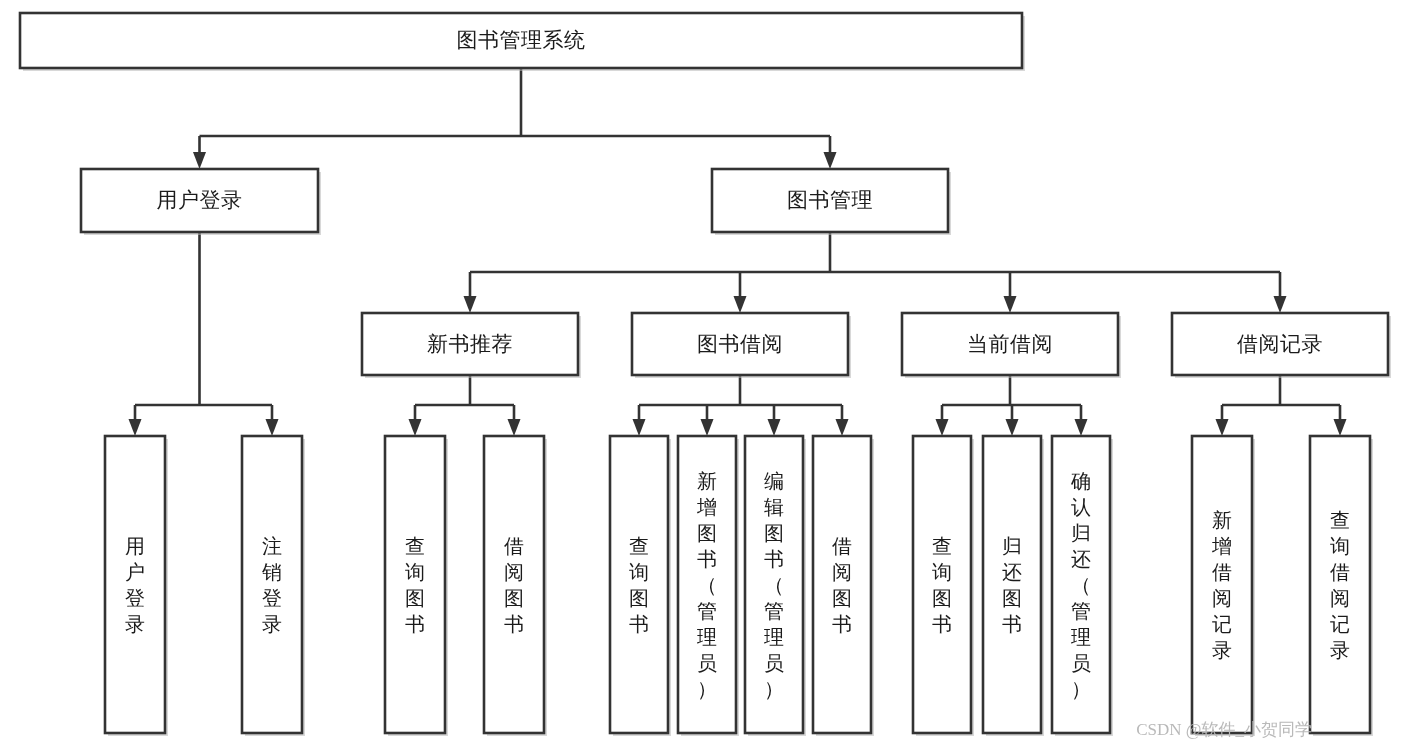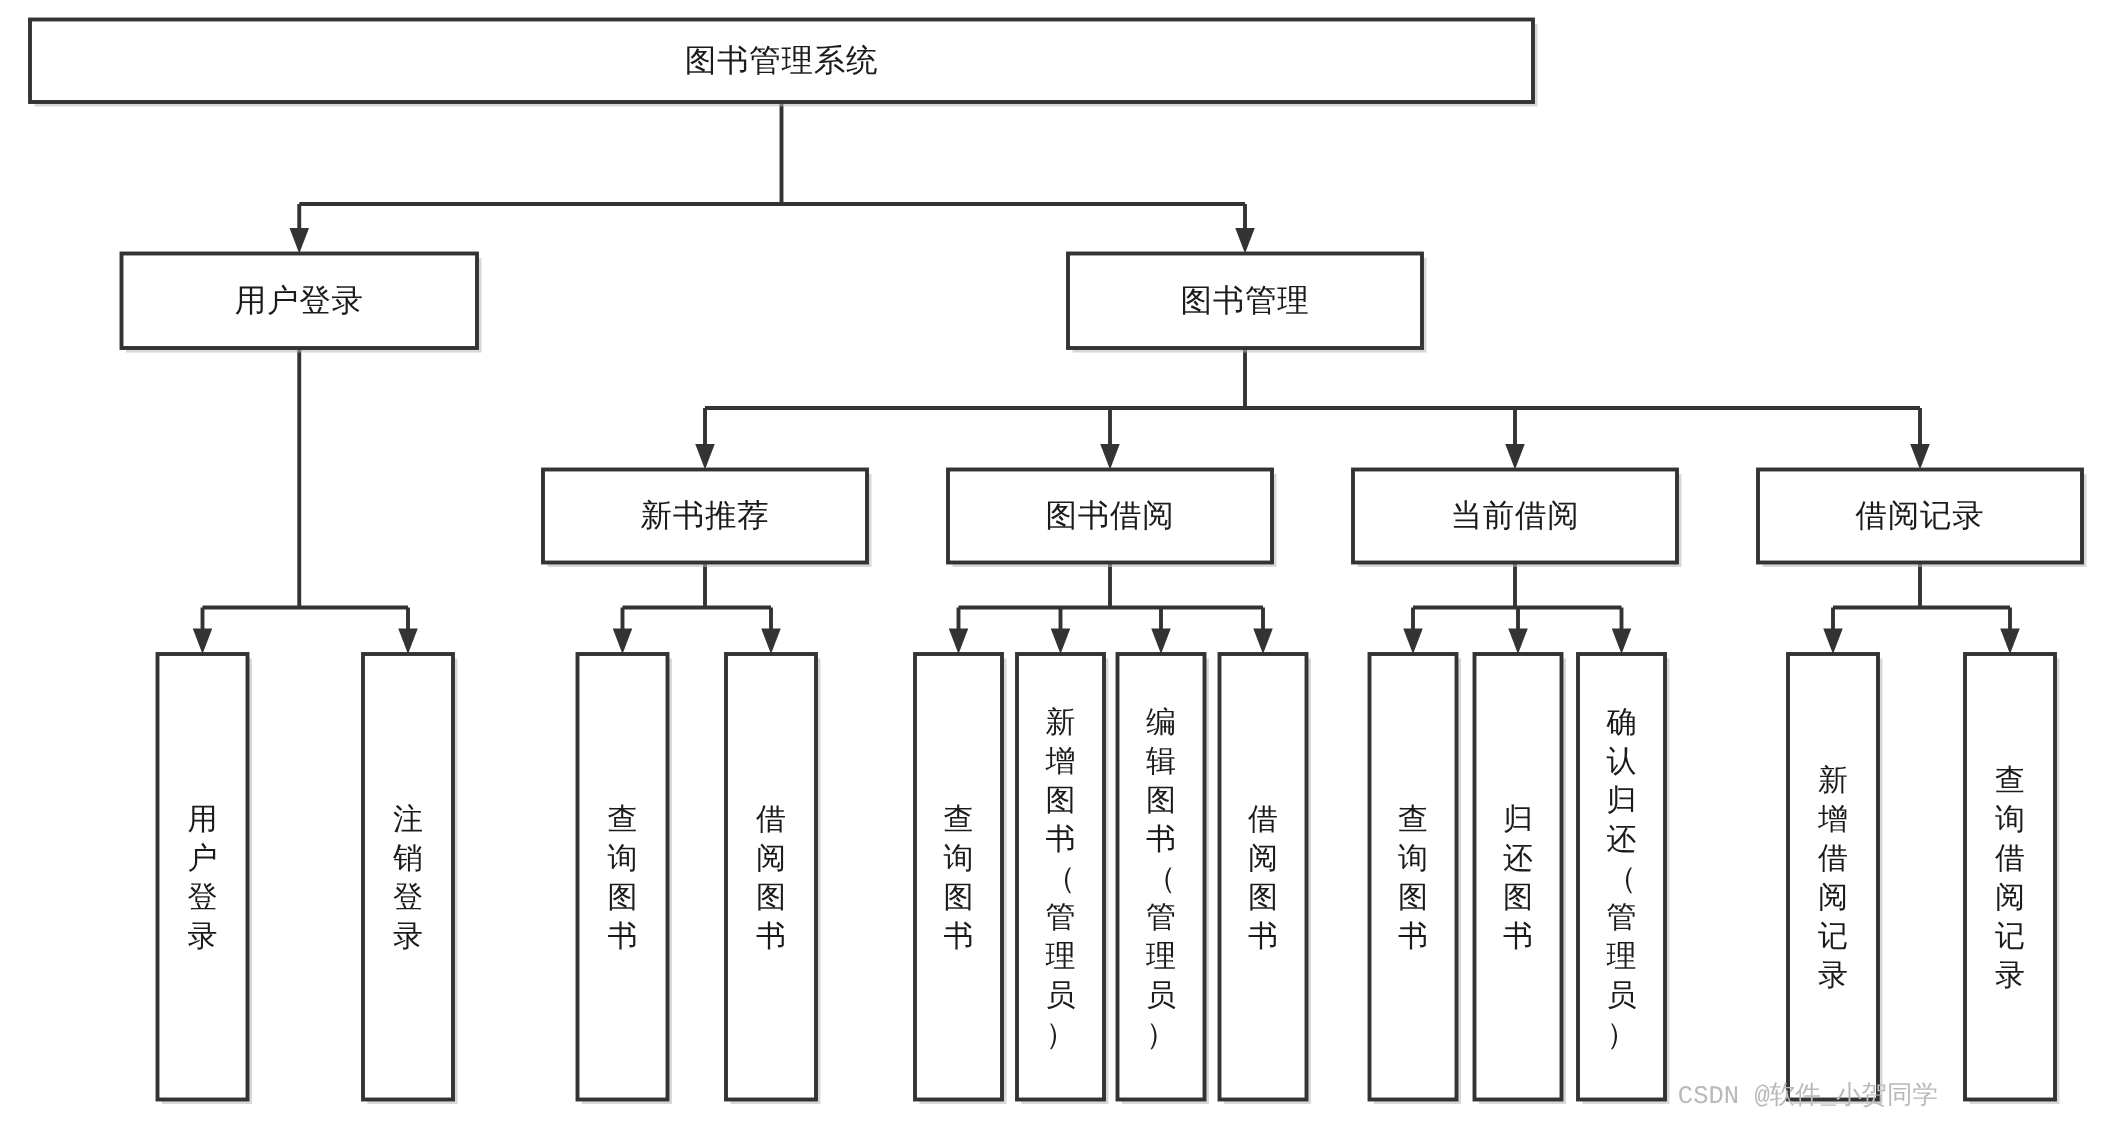--- a/index.html
+++ b/index.html
@@ -12,20 +12,21 @@
     width: 1405px;
     height: 747px;
     font-family: "Liberation Sans", "DejaVu Sans", sans-serif;
     overflow: hidden;
     position: relative;
   }
   #diagram-root {
     position: relative;
     width: 1304px;
     height: 747px;
+    padding-left: 20px;
   }
   svg#tree-svg {
     position: absolute;
     left: 0;
     top: 0;
     width: 1405px;
     height: 747px;
     display: block;
   }
   .node-box {
@@ -59,21 +60,21 @@
     font-family: "Liberation Sans", "DejaVu Sans", sans-serif;
     font-size: 20px;
     fill: #1b1b1b;
     text-anchor: middle;
     letter-spacing: 0px;
   }
   .watermark-text {
     position: absolute;
     right: 12px;
     bottom: 6px;
-    font-family: Liberation Mono, monospace;
+    font-family: Liberation Serif, serif;
     font-size: 17px;
     color: #b9b9b9;
     white-space: nowrap;
     user-select: none;
     pointer-events: none;
   }
 </style>
 </head>
 <body>
 

